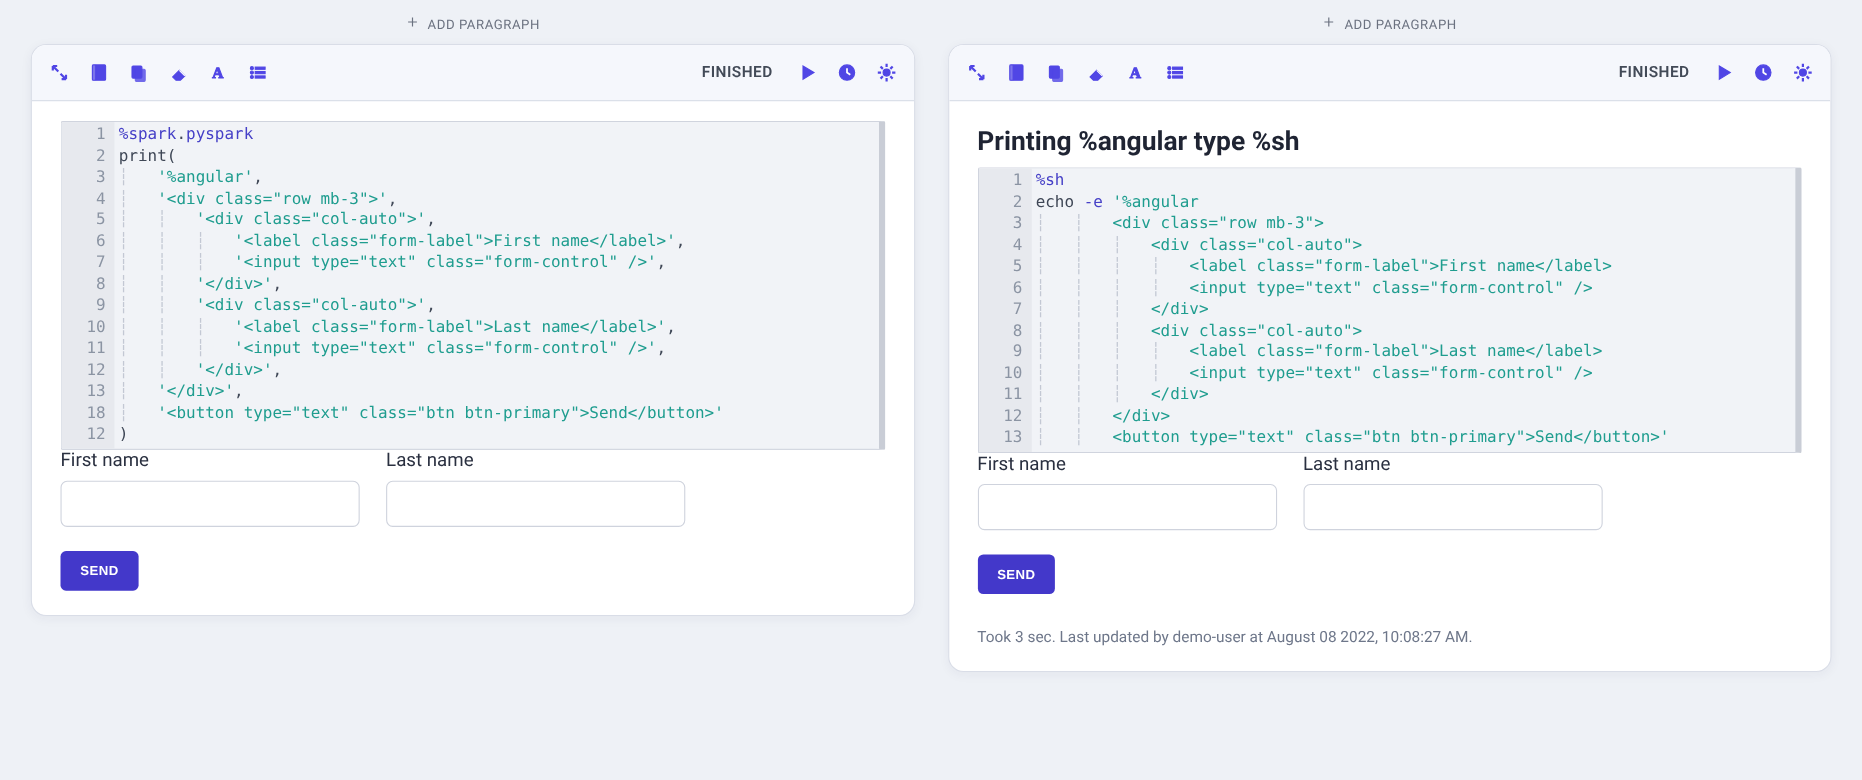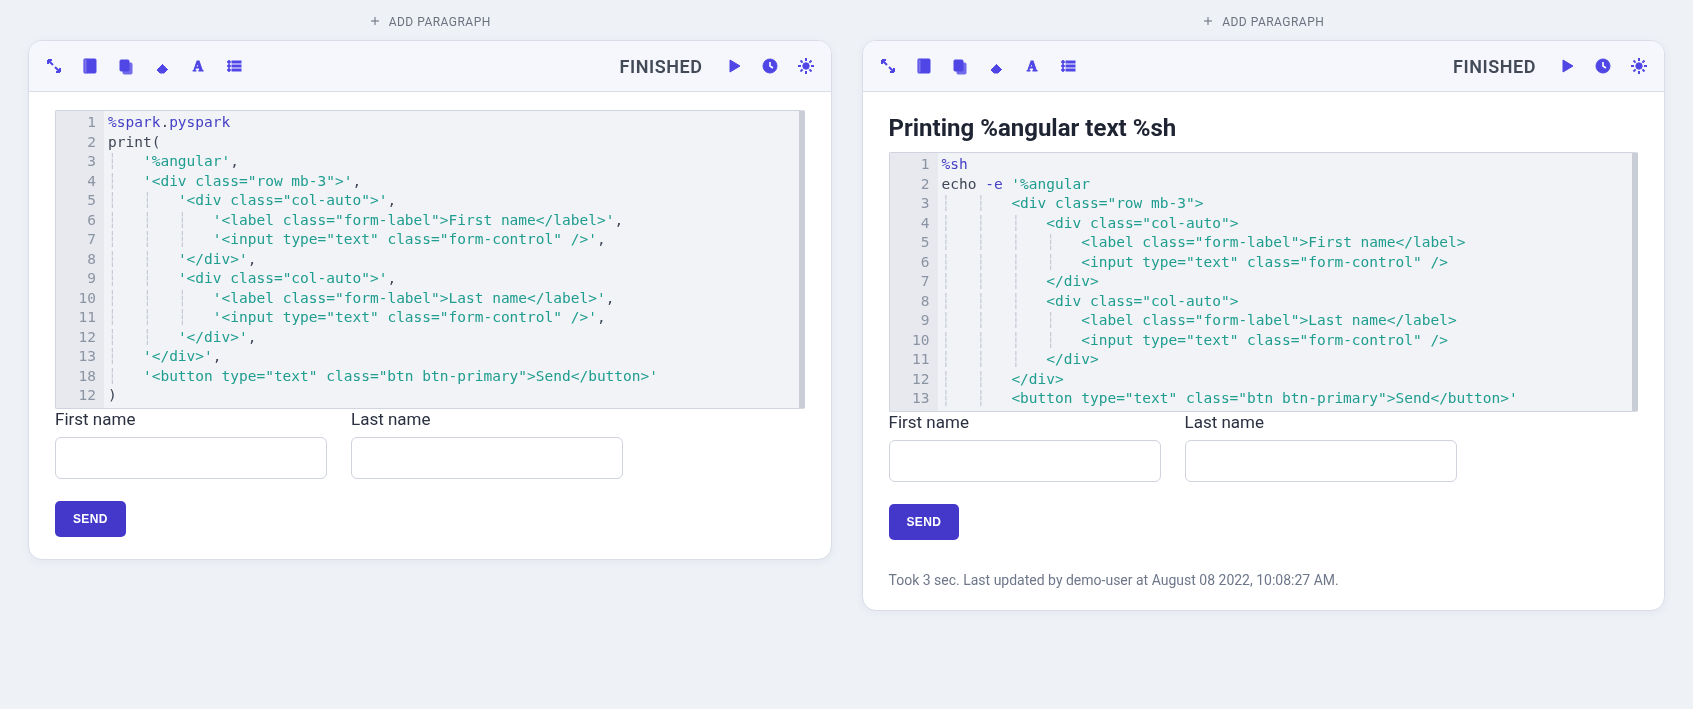--- a/index.html
+++ b/index.html
@@ -22,21 +22,21 @@
   html,body{margin:0;padding:0;background:var(--bg);font-family:-apple-system,BlinkMacSystemFont,"Segoe UI",Roboto,Arial,sans-serif;color:#1f2433;}
   .page{display:flex;gap:30px;padding:8px 28px 40px 28px;min-width:1600px;}
   .column{flex:1;display:flex;flex-direction:column;min-width:0;}
   .add-paragraph{color:var(--muted);font-size:12px;letter-spacing:.04em;text-align:center;padding:6px 0 10px 0;display:flex;justify-content:center;align-items:center;gap:8px;cursor:pointer;}
   .add-paragraph .plus{font-size:14px;color:var(--muted);}
   .card{background:var(--panel);border:1px solid var(--border);border-radius:14px;box-shadow:0 2px 10px rgba(30,40,80,.05);overflow:hidden;}
   .card-head{background:var(--panel-head);border-bottom:1px solid var(--border);display:flex;align-items:center;justify-content:space-between;height:50px;padding:0 16px;}
   .tools-left,.tools-right{display:flex;align-items:center;gap:18px;}
   .tool-icon{width:18px;height:18px;color:var(--indigo-light);display:flex;align-items:center;justify-content:center;cursor:pointer;}
   .tool-icon svg{width:18px;height:18px;stroke:currentColor;fill:currentColor;}
-  .status-text{color:var(--status);font-size:18px;letter-spacing:.03em;font-weight:600;margin-right:4px;}
+  .status-text{color:var(--status);font-size:14px;letter-spacing:.03em;font-weight:600;margin-right:4px;}
   .card-body{padding:18px 26px 22px 26px;}
   .para-title{font-size:24px;font-weight:700;color:var(--heading);margin:4px 0 10px 0;}
   
   .editor{position:relative;border:1px solid #d0d4de;border-right:6px solid #c9cdd6;border-radius:2px;background:var(--code-bg);display:flex;font-family:SFMono-Regular,Menlo,Consolas,monospace;font-size:14.5px;line-height:19.5px;overflow:hidden;}
   .gutter{background:var(--gutter-bg);color:var(--gutter-fg);text-align:right;padding:2px 8px 2px 14px;user-select:none;min-width:26px;}
   .gutter div{height:19.5px;}
   .code{padding:2px 6px 2px 4px;white-space:pre;color:var(--plain);overflow-x:auto;flex:1;min-width:0;}
   .code .row{height:19.5px;}
   .tok-kw{color:var(--kw);}
   .tok-str{color:var(--str);}
@@ -263,21 +263,21 @@
               </svg>
             </span>
           <span class="tool-icon">
               <svg viewBox="0 0 18 18">
                 <use href="#ic-gear"></use>
               </svg>
             </span>
         </div>
       </div>
       <div class="card-body">
-        <div class="para-title">Printing %angular text %sh</div>
+        <div class="para-title">Printing %angular type %sh</div>
         <div class="editor">
           <div class="gutter">
               <div>1</div>
               <div>2</div>
               <div>3</div>
               <div>4</div>
               <div>5</div>
               <div>6</div>
               <div>7</div>
               <div>8</div>

